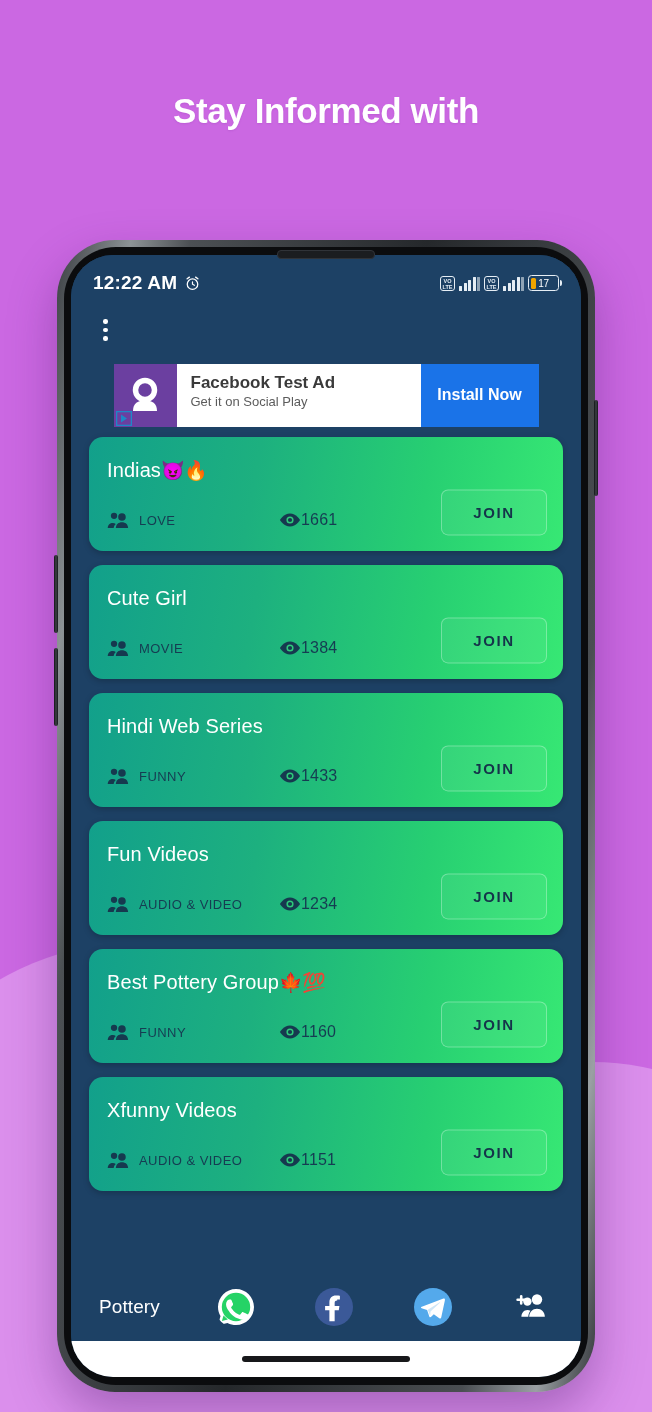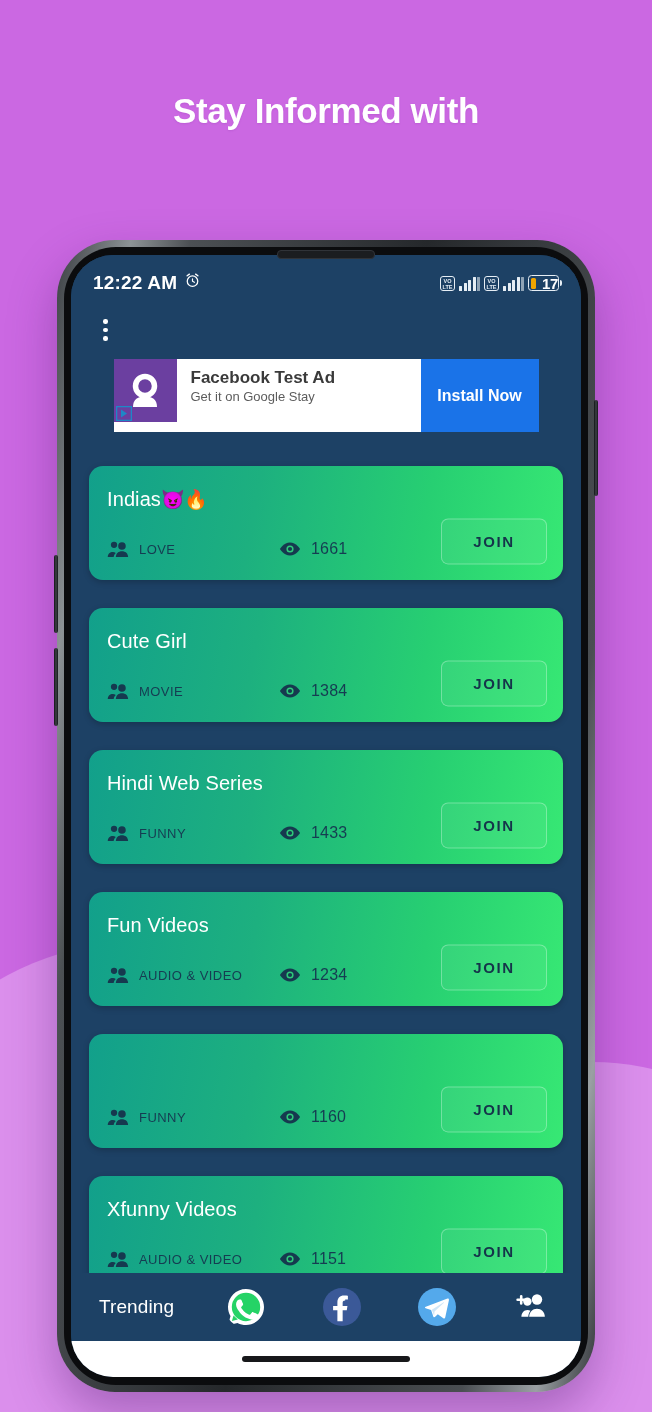--- a/index.html
+++ b/index.html
@@ -128,21 +128,21 @@
     background: #1d4165;
     display: flex;
     align-items: center;
     justify-content: space-between;
     padding: 10px 22px 0 22px;
     box-sizing: border-box;
     color: #ffffff;
   }
   #status-left {
     display: flex;
-    align-items: flex-start;
+    align-items: center;
     gap: 7px;
   }
   #status-clock {
     font-size: 19px;
     font-weight: bold;
     letter-spacing: 0.2px;
   }
   #status-right {
     display: flex;
     align-items: center;
@@ -202,23 +202,23 @@
   }
   #battery-fill {
     width: 5px;
     height: 100%;
     background: #f0a500;
     border-radius: 1.5px;
   }
   #battery-level {
     position: absolute;
     left: 0; right: 0;
-    text-align: right;
-    font-size: 15px;
-    font-weight: bold;
+    text-align: center;
+    font-size: 10px;
+    font-weight: normal;
     color: #ffffff;
     letter-spacing: -0.3px;
   }
   #alarm-icon { width: 17px; height: 17px; }
 
   
   #app-bar {
     flex: 0 0 58px;
     background: #1d4165;
     display: flex;
@@ -251,21 +251,21 @@
   
   #ad-banner-wrap {
     flex: 0 0 72px;
     background: #1d4165;
     display: flex;
     align-items: center;
     justify-content: center;
   }
   #ad-banner {
     width: 425px;
-    height: 73px;
+    height: 63px;
     display: flex;
     overflow: hidden;
     background: #ffffff;
   }
   #ad-icon {
     position: relative;
     width: 63px;
     height: 63px;
     flex: 0 0 63px;
     background: #6b3fa0;
@@ -322,21 +322,20 @@
     position: relative;
   }
   .group-card {
     position: relative;
     height: 114px;
     margin-bottom: 14px;
     border-radius: 14px;
     background: linear-gradient(100deg,#12a08b 0%,#1db07f 35%,#27cf72 70%,#37e874 100%);
     box-shadow: 0 2px 6px rgba(0,0,0,0.22);
     overflow: hidden;
-    margin-top: 28px;
   }
   .group-name {
     position: absolute;
     left: 18px;
     top: 22px;
     color: #ffffff;
     font-size: 20px;
     letter-spacing: 0.1px;
     white-space: nowrap;
   }
@@ -354,21 +353,21 @@
     color: #163c52;
     font-size: 13px;
     letter-spacing: 0.45px;
   }
   .views-block {
     position: absolute;
     left: 190px;
     bottom: 22px;
     display: flex;
     align-items: center;
-    gap: 10px;
+    gap: 0;
   }
   .eye-icon { width: 22px; height: 16px; }
   .views-count {
     color: #163c52;
     font-size: 16px;
     letter-spacing: 0.2px;
   }
   .join-button {
     position: absolute;
     right: 16px;
@@ -508,21 +507,21 @@
             <circle cx="20" cy="15" r="9.5" fill="none" stroke="#ffffff" stroke-width="5.5"></circle>
             <path d="M8 36 C8 28 13 25.5 20 25.5 C27 25.5 32 28 32 36 Z" fill="#ffffff"></path>
           </svg>
           <svg id="adchoices-icon" viewBox="0 0 16 15">
             <rect x="0.6" y="0.6" width="14.8" height="13.8" fill="none" stroke="#1e88c7" stroke-width="1.4"></rect>
             <path d="M5 3.6 L11 7.5 L5 11.4 Z" fill="#1e88c7"></path>
           </svg>
         </div>
         <div id="ad-text">
           <div id="ad-title">Facebook Test Ad</div>
-          <div id="ad-subtitle">Get it on Google Stay</div>
+          <div id="ad-subtitle">Get it on Social Play</div>
         </div>
         <div id="ad-cta">Install Now</div>
       </div>
     </div>
 
     <div id="group-list">
 
     <div class="group-card">
           <div class="group-name"><span>Indias</span><span class="group-emoji">😈🔥</span></div>
           <div class="group-meta">
@@ -601,20 +600,21 @@
             <svg class="eye-icon" viewBox="0 0 24 16">
               <path d="M12 0.8 C5.2 0.8 1 8 1 8 s4.2 7.2 11 7.2 S23 8 23 8 S18.8 0.8 12 0.8 Z" fill="#16394f"></path>
               <circle cx="12" cy="8" r="3.9" fill="#2ecc7a"></circle>
               <circle cx="12" cy="8" r="2.3" fill="#16394f"></circle>
             </svg>
             <span class="views-count">1234</span>
           </div>
           <div class="join-button">JOIN</div>
         </div>
         <div class="group-card">
+          <div class="group-name"><span>Best Pottery Group</span><span class="group-emoji">🍁💯</span></div>
           <div class="group-meta">
             <svg class="category-icon" viewBox="0 0 24 20">
               <circle cx="7.6" cy="5.4" r="3.5" fill="#16394f"></circle>
               <circle cx="16.4" cy="6.6" r="4.2" fill="#16394f"></circle>
               <path d="M9.6 19 c0 -4.3 3 -6.6 6.8 -6.6 c3.8 0 6.8 2.3 6.8 6.6 Z" fill="#16394f"></path>
               <path d="M0.6 19 c0 -3.6 2.6 -5.6 5.6 -5.6 c1.3 0 2.4 0.35 3.3 1 c-1.3 1.2 -2.1 2.8 -2.3 4.6 Z" fill="#16394f"></path>
             </svg>
             <span class="category-label">FUNNY</span>
           </div>
           <div class="views-block">
@@ -644,21 +644,21 @@
               <circle cx="12" cy="8" r="3.9" fill="#2ecc7a"></circle>
               <circle cx="12" cy="8" r="2.3" fill="#16394f"></circle>
             </svg>
             <span class="views-count">1151</span>
           </div>
           <div class="join-button">JOIN</div>
         </div>
       </div>
 
     <div id="bottom-nav">
-      <span id="trending-label">Trending</span>
+      <span id="trending-label">Pottery</span>
 
       <span class="nav-icon-btn">
         <svg class="circle-icon" viewBox="0 0 42 42">
           <path d="M21 3 C11.1 3 3 11.1 3 21 c0 3.3 0.9 6.4 2.5 9.1 L3 39.3 l9.5 -2.4 C15.1 38.2 18 39 21 39 c9.9 0 18 -8.1 18 -18 S30.9 3 21 3 Z" fill="#ffffff"></path>
           <circle cx="21" cy="21" r="14.2" fill="#25d366"></circle>
           <path d="M12.9 33.6 L6.9 35.1 L8.5 29.4 Z" fill="#25d366"></path>
           <path d="M16.6 14.3 c-0.4 -0.9 -0.8 -0.9 -1.2 -0.9 h-1 c-0.35 0 -0.95 0.14 -1.45 0.69 c-0.5 0.55 -1.9 1.85 -1.9 4.5 c0 2.65 1.95 5.2 2.2 5.55 c0.25 0.35 3.75 6 9.25 8.2 c4.55 1.8 5.5 1.45 6.5 1.35 c1 -0.1 3.2 -1.3 3.65 -2.55 c0.45 -1.25 0.45 -2.35 0.3 -2.55 c-0.15 -0.2 -0.55 -0.35 -1.15 -0.65 c-0.6 -0.3 -3.2 -1.6 -3.7 -1.75 c-0.5 -0.2 -0.85 -0.25 -1.2 0.25 c-0.35 0.5 -1.4 1.75 -1.7 2.1 c-0.3 0.35 -0.6 0.4 -1.2 0.1 c-0.6 -0.3 -2.4 -0.9 -4.6 -2.85 c-1.7 -1.5 -2.85 -3.4 -3.15 -3.95 c-0.3 -0.55 -0.05 -0.85 0.25 -1.15 c0.3 -0.3 0.6 -0.7 0.9 -1.05 c0.3 -0.35 0.4 -0.6 0.6 -1 c0.2 -0.4 0.1 -0.75 -0.05 -1.05 c-0.15 -0.3 -1.2 -2.9 -1.65 -3.9 Z" fill="#ffffff"></path>
         </svg>
       </span>
 

